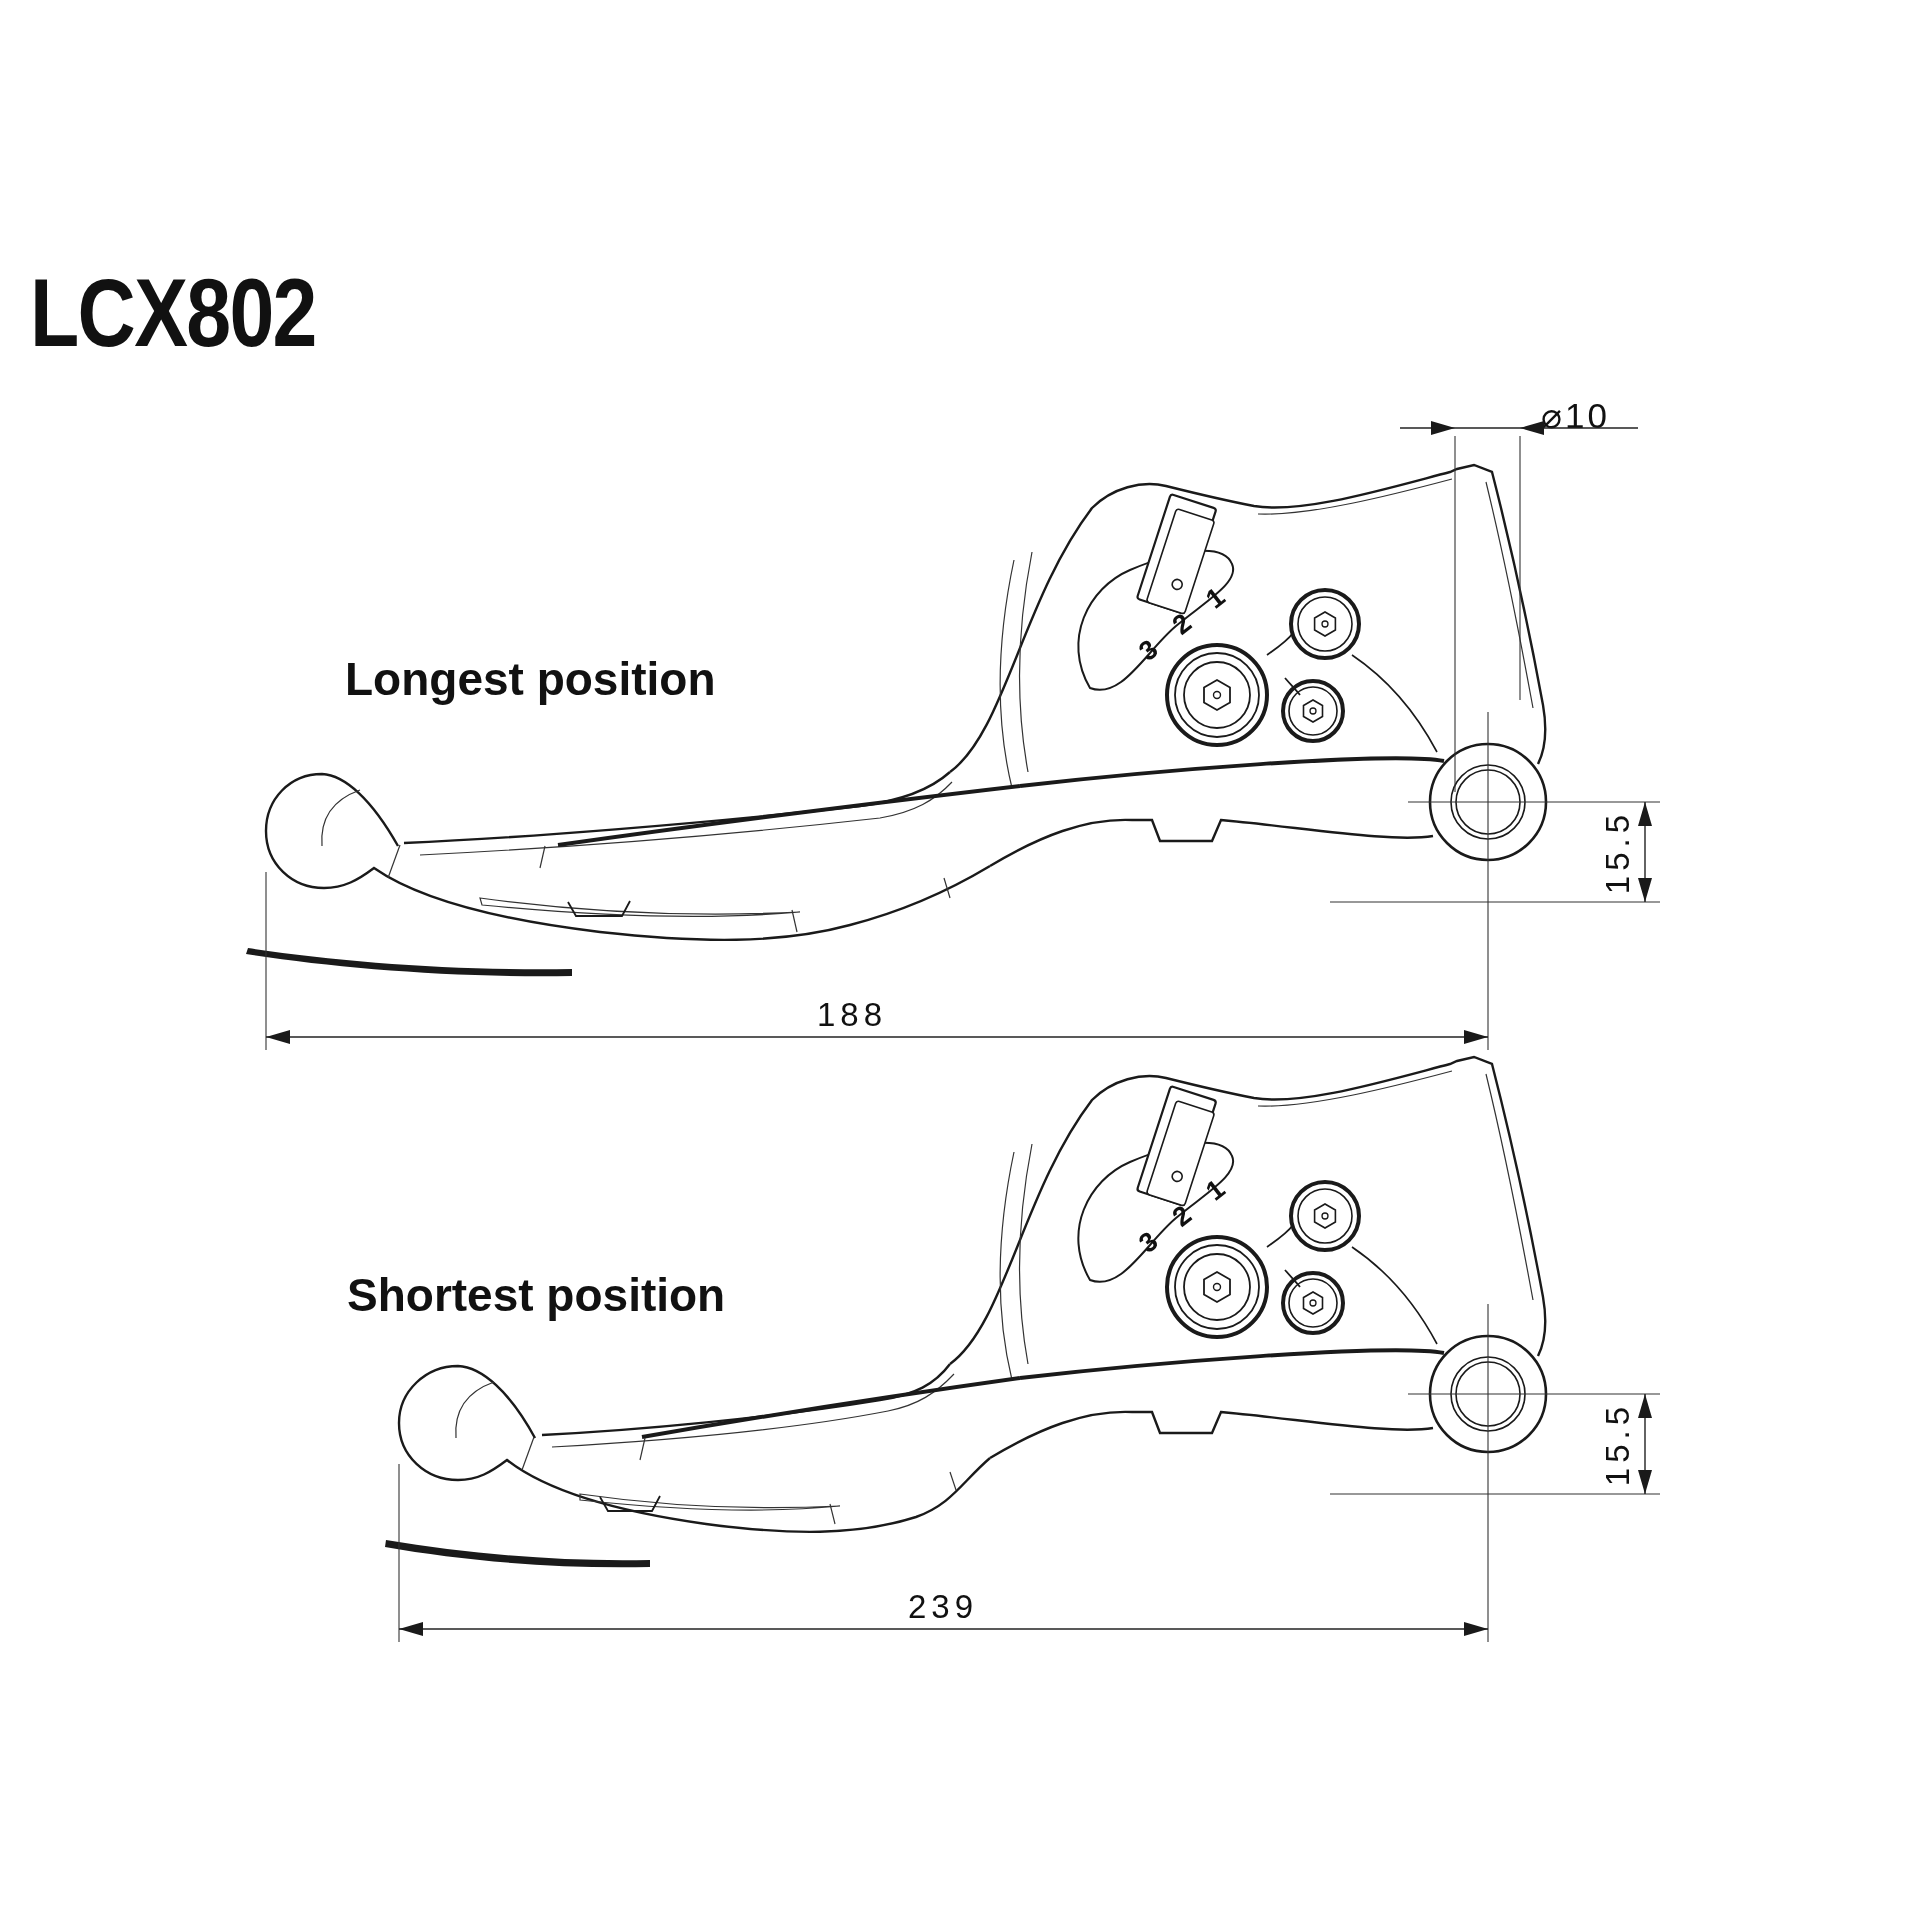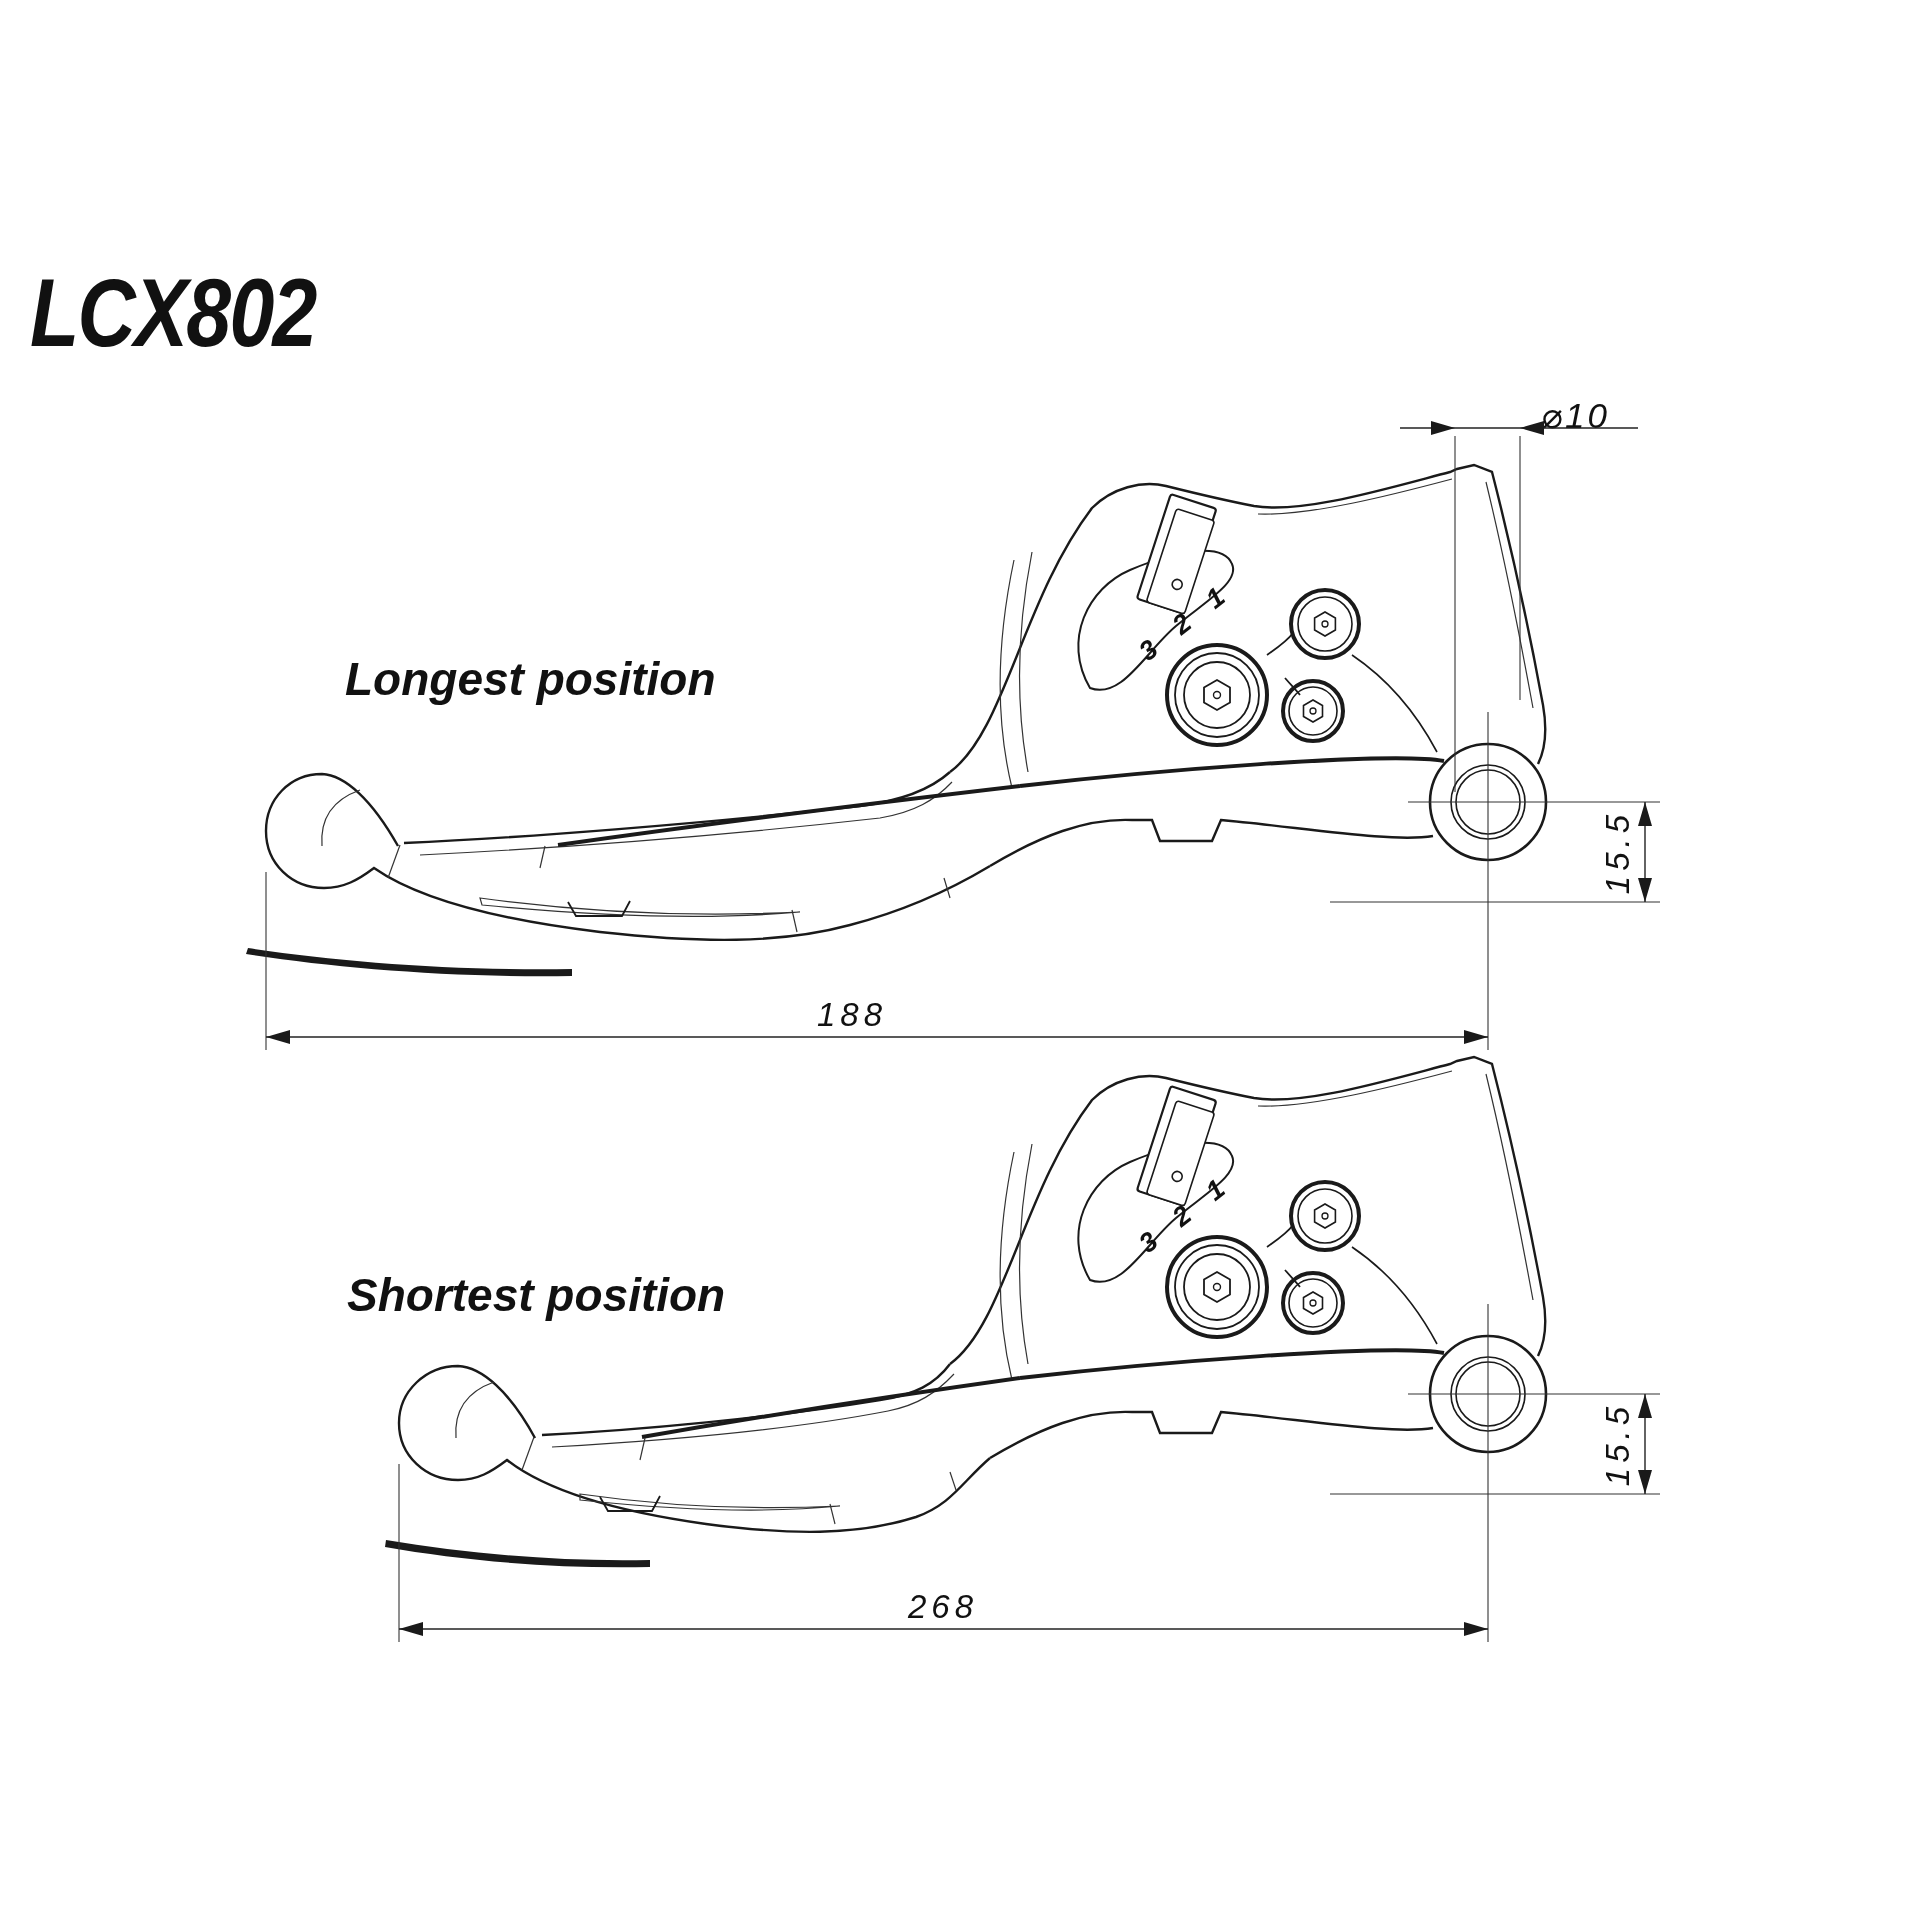--- a/index.html
+++ b/index.html
@@ -1,17 +1,17 @@
 <!DOCTYPE html>
 <html><head>
 <meta charset="utf-8">
 <style>
   html,body{margin:0;padding:0;background:#ffffff;}
   body{width:1920px;height:1920px;position:relative;font-family:"Liberation Sans","DejaVu Sans",sans-serif;color:#111;}
-  .canvas{position:absolute;inset:0;font-style:italic;}
+  .canvas{position:absolute;inset:0;}
   svg{position:absolute;left:0;top:0;}
   .title{position:absolute;left:30px;top:258px;font-size:96px;font-weight:700;letter-spacing:-2px;transform:scaleX(.84);transform-origin:left center;white-space:nowrap;}
   .pos-label{position:absolute;font-size:46px;font-weight:700;white-space:nowrap;}
   .label-longest{left:345px;top:652px;}
   .label-shortest{left:347px;top:1268px;}
   .dim-text{position:absolute;font-size:33px;font-weight:400;letter-spacing:5px;color:#111;white-space:nowrap;}
   .dim-188{left:817px;top:996px;width:120px;text-align:left;}
   .dim-168{left:883px;top:1588px;width:120px;text-align:center;}
   .dim-dia{left:1541px;top:396px;font-size:35px;letter-spacing:3px;}
   .dim-v{width:130px;height:40px;text-align:center;transform:rotate(-90deg);}
@@ -22,21 +22,21 @@
 <body>
 
 <div class="canvas">
 
   <div class="title">LCX802</div>
   <div class="pos-label label-shortest">Shortest position</div>
   <div class="pos-label label-longest">Longest position</div>
 
   <div class="dim-text dim-dia">⌀10</div>
   <div class="dim-text dim-188">188</div>
-  <div class="dim-text dim-168">268</div>
+  <div class="dim-text dim-168">239</div>
   <div class="dim-text dim-v dim-155-top">15.5</div>
   <div class="dim-text dim-v dim-155-bottom">15.5</div>
 
   <svg width="1920" height="1920" viewBox="0 0 1920 1920">
     <defs>
       <g id="mech-symbol" fill="none" stroke="#1a1a1a">
 
         <path stroke-width="2.4" d="M 950,772 C 1005,732 1022,600 1092,508 C 1112,488 1142,480 1166,486 C 1198,494 1228,501 1254,506 C 1302,514 1385,489 1450,472 L 1457,469 L 1474,465 L 1492,472 C 1512,550 1532,645 1543,705 C 1547,728 1546,748 1538,764"></path>
         <path stroke-width="1.2" stroke="#333" d="M 1258,514 C 1310,516 1392,495 1452,479"></path>
         <path stroke-width="1.2" stroke="#333" d="M 1486,482 C 1504,556 1522,648 1533,708"></path>

